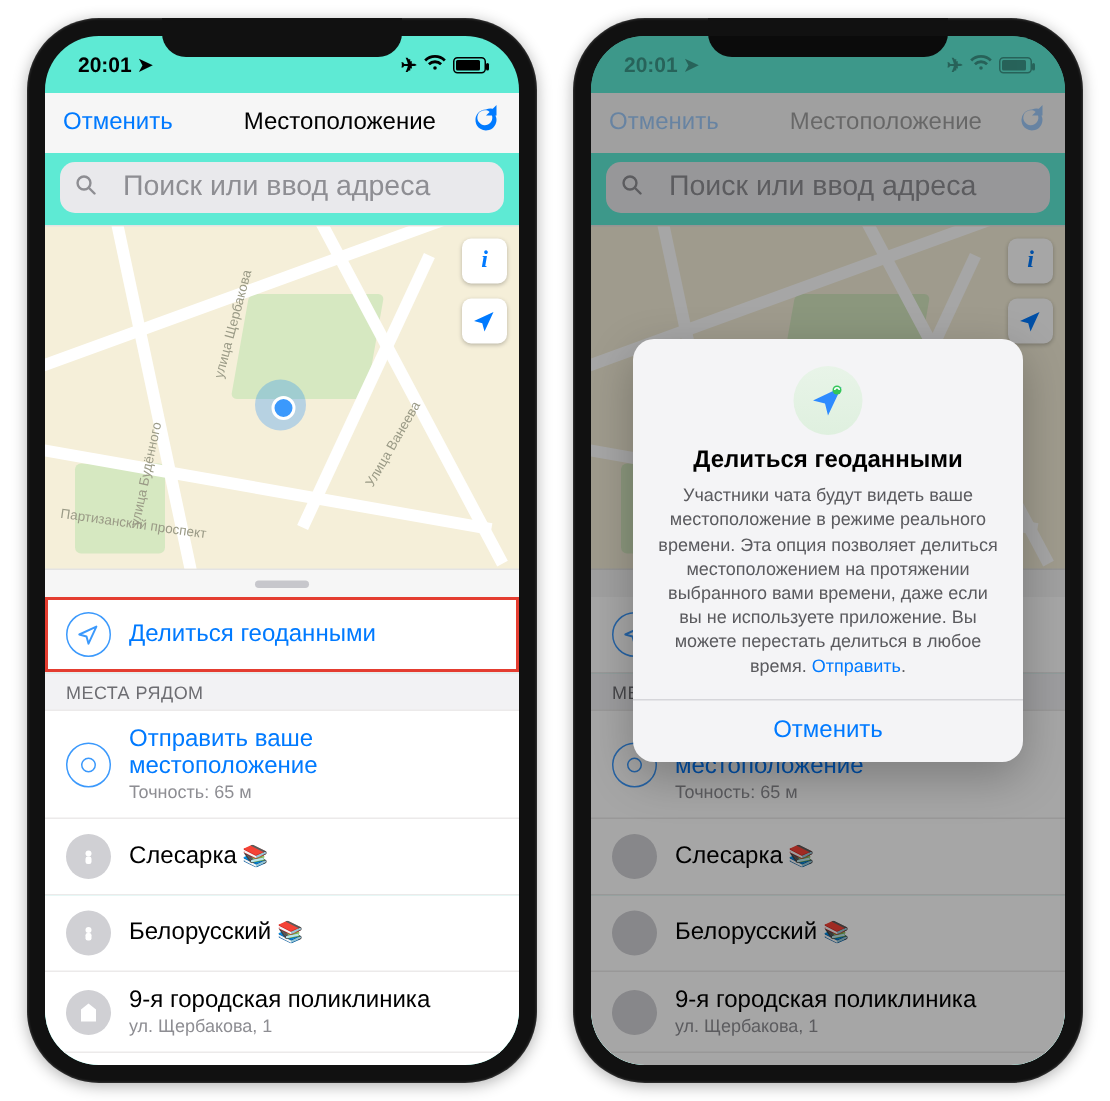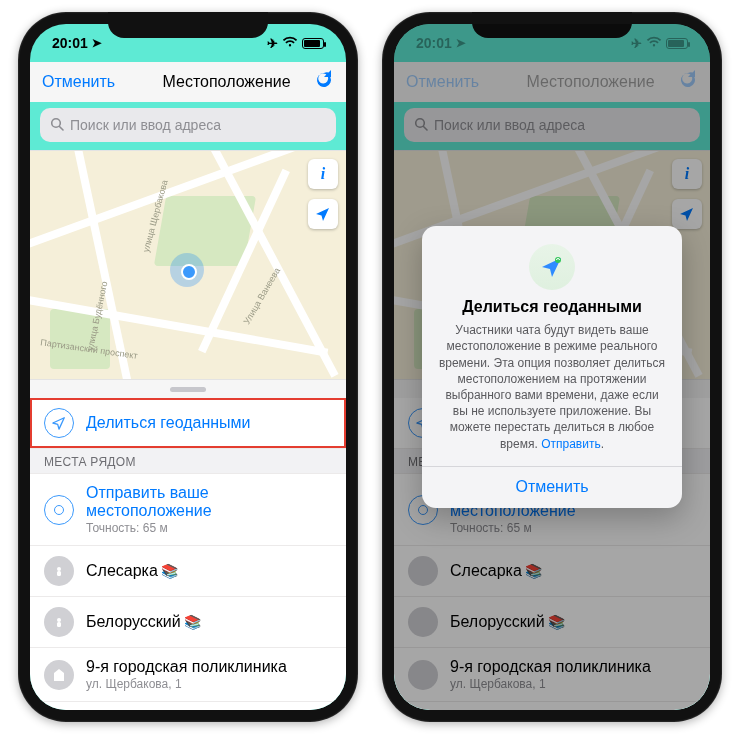--- a/index.html
+++ b/index.html
@@ -42,21 +42,21 @@
   .batt .fill { position:absolute; left:1px; top:1px; bottom:1px; width:16px; background:#000; border-radius:1px;}
   .nav {
     height: 40px; display:flex; align-items:center; justify-content:space-between;
     padding: 0 12px; background:#f6f6f6;
   }
   .nav .cancel { color:#007aff; font-size:16px; }
   .nav .title { font-size:16px; font-weight:400; color:#000;margin-left:24px; }
   .nav .reload { color:#007aff; }
   .searchbar {
     margin: 6px 10px 8px; height: 34px; background:#e9e9ec; border-radius:10px;
-    display:flex; align-items:center; padding:0 10px; color:#8e8e93; font-size:14px; gap:6px;
+    display:flex; align-items:center; padding:0 10px; color:#8e8e93; font-size:19px; gap:18px;
   }
   .map {
     height: 230px; background:#f5efd9; position:relative; overflow:hidden;
     border-top:1px solid #e3e3e3; border-bottom:1px solid #e3e3e3;
   }
   .map .road { position:absolute; background:#fff; }
   .r1 { width:380px; height:8px; top:30px; left:-30px; transform:rotate(-20deg);}
   .r2 { width:8px; height:260px; top:-10px; left:70px; transform:rotate(-12deg);}
   .r3 { width:320px; height:8px; top:170px; left:-20px; transform:rotate(10deg);}
   .r4 { width:8px; height:200px; top:10px; left:210px; transform:rotate(25deg);}

